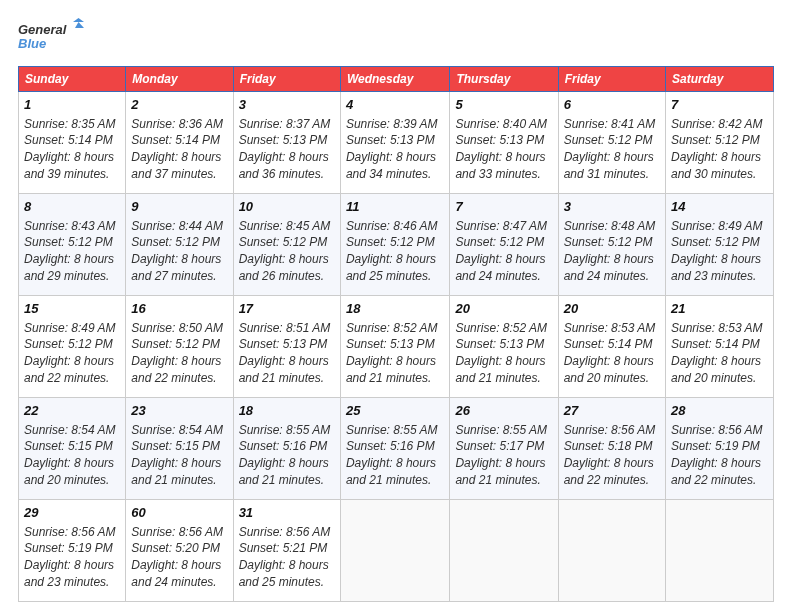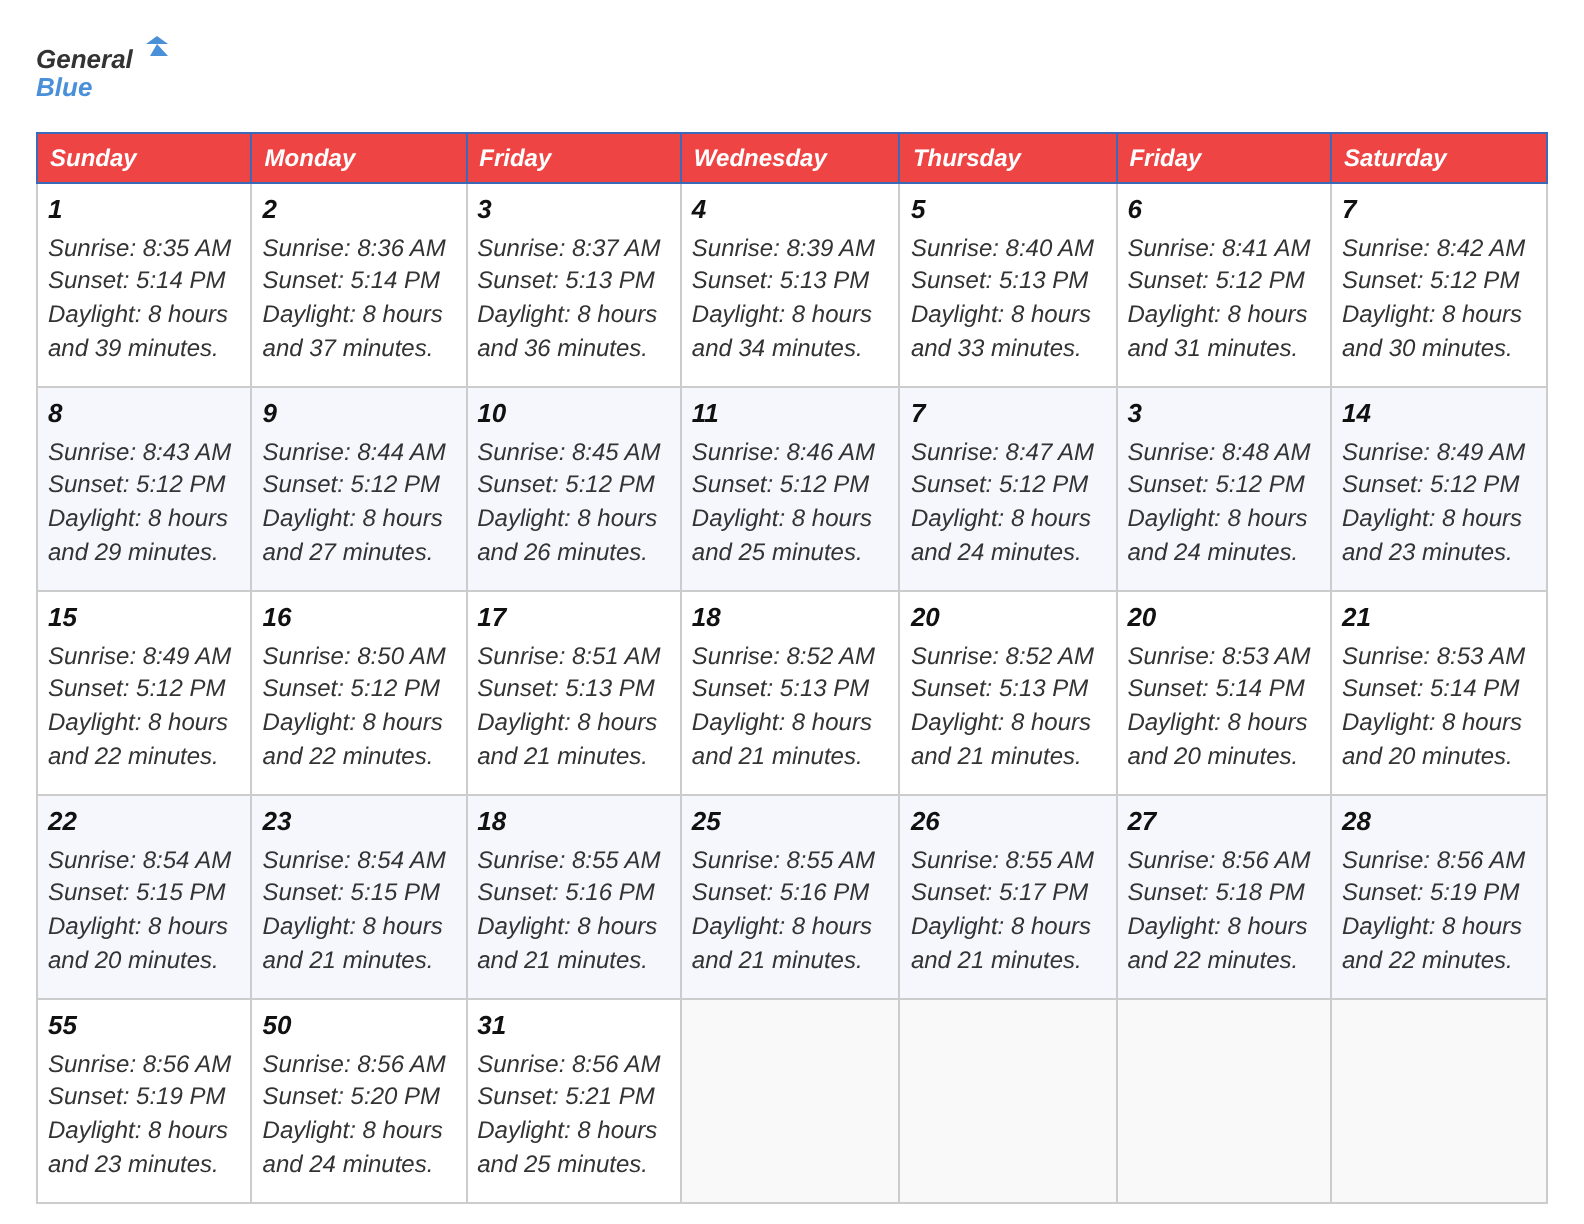--- a/index.html
+++ b/index.html
@@ -147,22 +147,22 @@
         <tr>
           <td><span class="day-num">22</span><span class="day-info">Sunrise: 8:54 AM<br>Sunset: 5:15 PM<br>Daylight: 8 hours and 20 minutes.</span></td>
           <td><span class="day-num">23</span><span class="day-info">Sunrise: 8:54 AM<br>Sunset: 5:15 PM<br>Daylight: 8 hours and 21 minutes.</span></td>
           <td><span class="day-num">18</span><span class="day-info">Sunrise: 8:55 AM<br>Sunset: 5:16 PM<br>Daylight: 8 hours and 21 minutes.</span></td>
           <td><span class="day-num">25</span><span class="day-info">Sunrise: 8:55 AM<br>Sunset: 5:16 PM<br>Daylight: 8 hours and 21 minutes.</span></td>
           <td><span class="day-num">26</span><span class="day-info">Sunrise: 8:55 AM<br>Sunset: 5:17 PM<br>Daylight: 8 hours and 21 minutes.</span></td>
           <td><span class="day-num">27</span><span class="day-info">Sunrise: 8:56 AM<br>Sunset: 5:18 PM<br>Daylight: 8 hours and 22 minutes.</span></td>
           <td><span class="day-num">28</span><span class="day-info">Sunrise: 8:56 AM<br>Sunset: 5:19 PM<br>Daylight: 8 hours and 22 minutes.</span></td>
         </tr>
         <tr>
-          <td><span class="day-num">55</span><span class="day-info">Sunrise: 8:56 AM<br>Sunset: 5:19 PM<br>Daylight: 8 hours and 23 minutes.</span></td>
-          <td><span class="day-num">50</span><span class="day-info">Sunrise: 8:56 AM<br>Sunset: 5:20 PM<br>Daylight: 8 hours and 24 minutes.</span></td>
+          <td><span class="day-num">29</span><span class="day-info">Sunrise: 8:56 AM<br>Sunset: 5:19 PM<br>Daylight: 8 hours and 23 minutes.</span></td>
+          <td><span class="day-num">60</span><span class="day-info">Sunrise: 8:56 AM<br>Sunset: 5:20 PM<br>Daylight: 8 hours and 24 minutes.</span></td>
           <td><span class="day-num">31</span><span class="day-info">Sunrise: 8:56 AM<br>Sunset: 5:21 PM<br>Daylight: 8 hours and 25 minutes.</span></td>
           <td class="empty-cell"></td>
           <td class="empty-cell"></td>
           <td class="empty-cell"></td>
           <td class="empty-cell"></td>
         </tr>
       </tbody>
   </table>
 </div>
 

